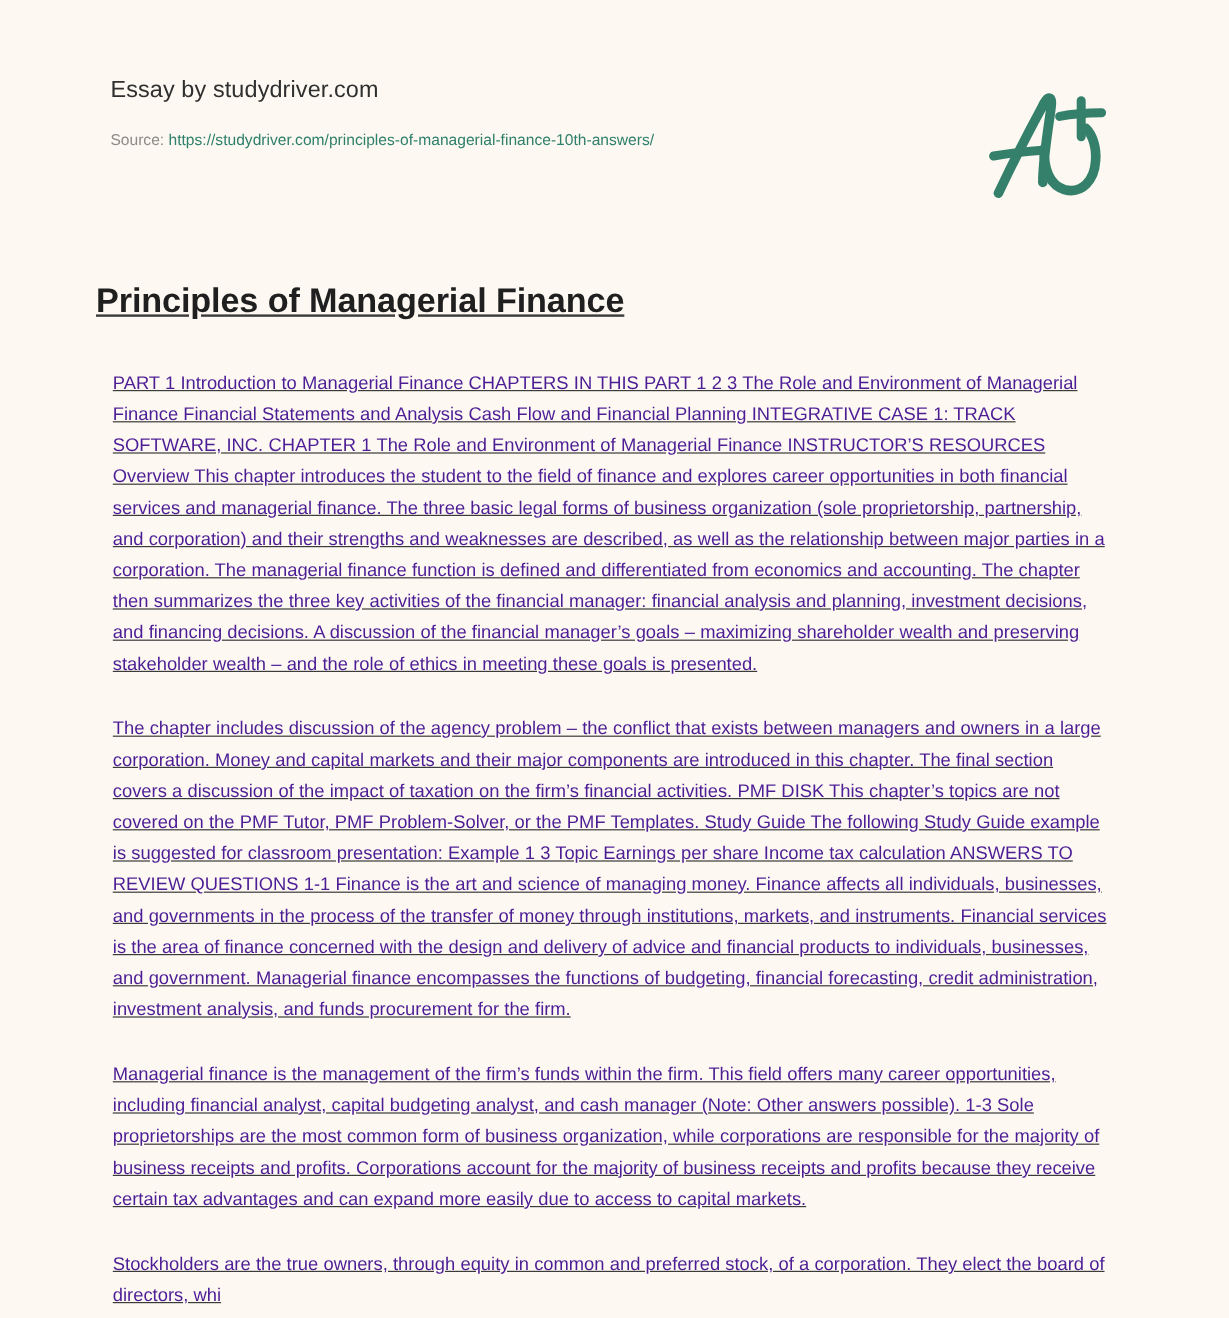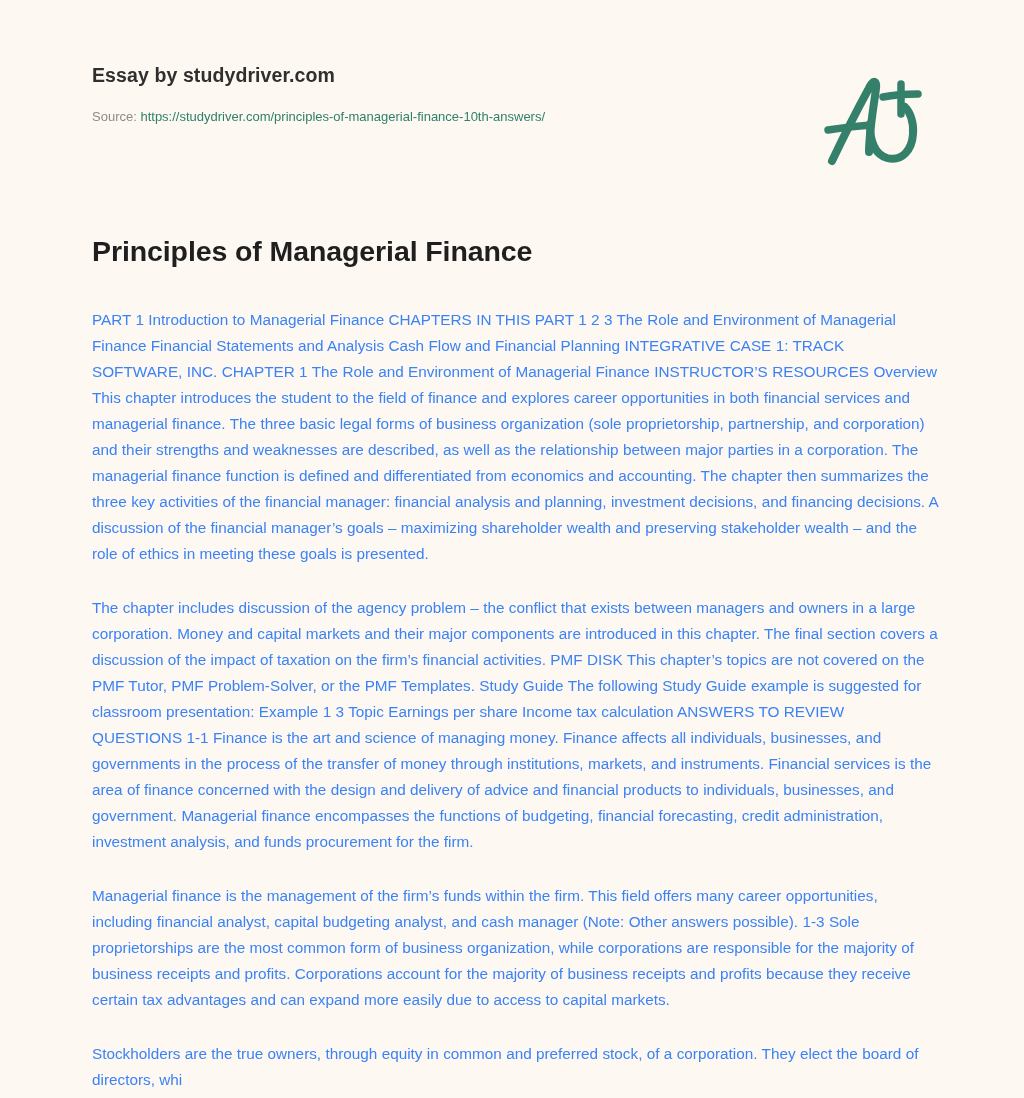--- a/index.html
+++ b/index.html
@@ -36,21 +36,21 @@
 
   .header-text-block {
     position: absolute;
     left: 92px;
     top: 62px;
     width: 700px;
   }
 
   .byline {
     font-size: 19.5px;
-    font-weight: 700;
+    font-weight: 400;
     letter-spacing: 0.1px;
     color: #2f2f2f;
     line-height: 26px;
     margin: 0;
     white-space: nowrap;
   }
 
   .source-line {
     margin: 0;
     padding-top: 19px;
@@ -79,44 +79,45 @@
   }
   .logo svg {
     display: block;
     width: 124px;
     height: 108px;
   }
 
   
   .article {
     position: absolute;
-    left: 92px;
+    left: 80px;
     top: 232px;
     width: 846px;
+    text-decoration: underline;
   }
 
   .article-title {
     margin: 0;
     font-size: 28.5px;
     font-weight: 700;
     letter-spacing: -0.1px;
     color: #1f1f1f;
     line-height: 38px;
   }
 
   .article-body {
     margin: 0;
     padding-top: 37px;
   }
 
   .article-body p {
-    margin: 0 0 28px 0;
+    margin: 0 0 28px 14px;
     font-size: 15.3px;
     line-height: 26px;
-    color: #3b82f6;
+    color: #4c1d95;
     text-align: left;
     word-spacing: 0.1px;
   }
 
   .article-body p:last-child {
     margin-bottom: 0;
   }
 </style>
 </head>
 <body>

